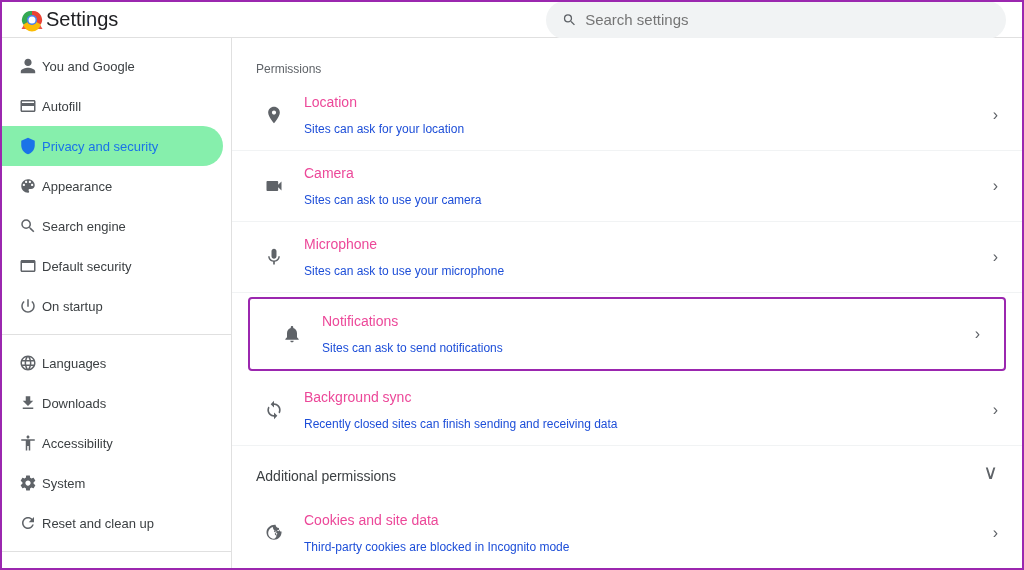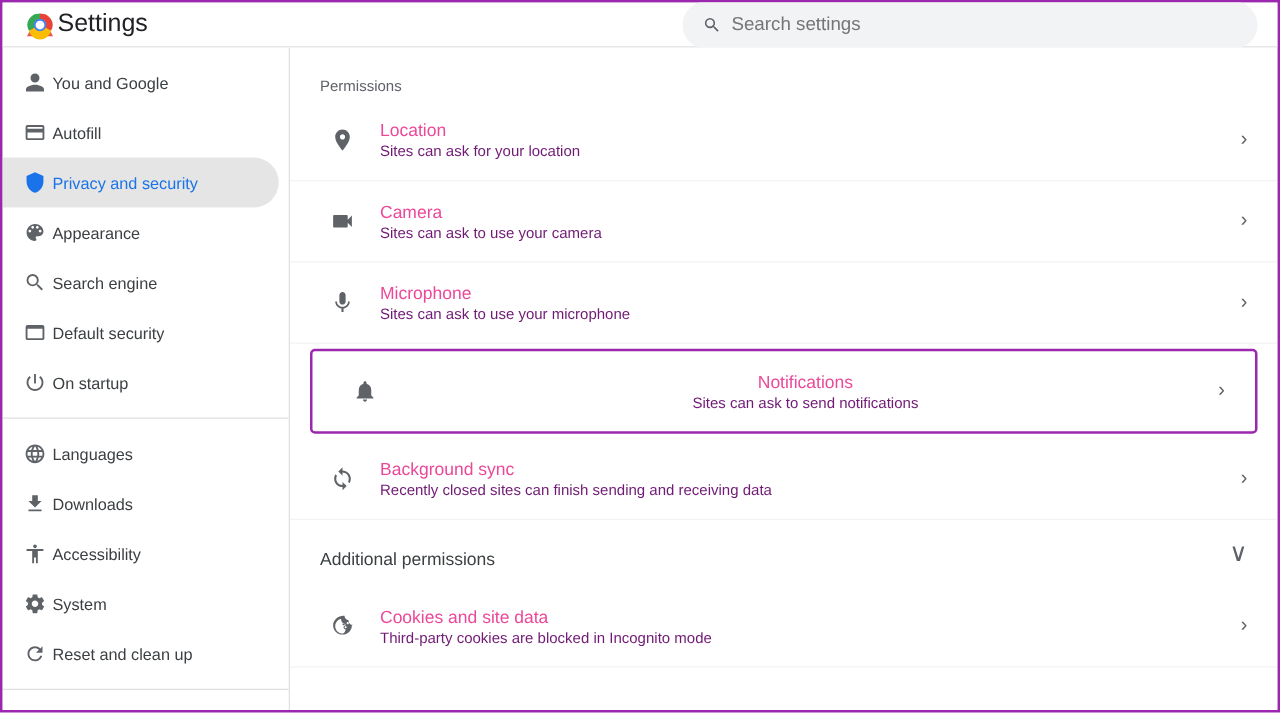--- a/index.html
+++ b/index.html
@@ -71,21 +71,21 @@
       padding: 10px 16px;
       cursor: pointer;
       border-radius: 0 24px 24px 0;
       margin-right: 8px;
       color: #3c4043;
       font-size: 13px;
       font-weight: 400;
       gap: 4px;
     }
     .sidebar-item.active {
-      background: #e5e5e5;
+      background: #86efac;
       color: #1a73e8;
       font-weight: 500;
     }
     .sidebar-item.active .sidebar-icon {
       color: #1a73e8;
     }
     .sidebar-icon {
       width: 20px;
       height: 20px;
       display: flex;
@@ -142,22 +142,22 @@
     .perm-text {
       flex: 1;
     }
     .perm-title {
       font-size: 14px;
       color: #ec4899;
       font-weight: 400;
     }
     .perm-subtitle {
       font-size: 12px;
-      color: #701a75;
-      margin-top: 2px;
+      color: #1d4ed8;
+      margin-top: 12px;
     }
     .perm-chevron {
       color: #5f6368;
       font-size: 16px;
       margin-left: 8px;
     }
 
     .section-expandable {
       display: flex;
       align-items: flex-end;
@@ -357,21 +357,21 @@
             <path d="M12 14c1.66 0 2.99-1.34 2.99-3L15 5c0-1.66-1.34-3-3-3S9 3.34 9 5v6c0 1.66 1.34 3 3 3zm5.3-3c0 3-2.54 5.1-5.3 5.1S6.7 14 6.7 11H5c0 3.41 2.72 6.23 6 6.72V21h2v-3.28c3.28-.48 6-3.3 6-6.72h-1.7z"></path>
           </svg>
       </div>
       <div class="perm-text">
         <div class="perm-title">Microphone</div>
         <div class="perm-subtitle">Sites can ask to use your microphone</div>
       </div>
       <span class="perm-chevron">›</span>
     </div>
 
-    <div class="permission-item highlighted" style="border: 2.5px solid #9b27af; border-radius:4px; margin: 4px 16px; text-align: center;">
+    <div class="permission-item highlighted" style="border: 2.5px solid #9b27af; border-radius:4px; margin: 4px 16px;">
       <div class="perm-icon">
         <svg width="20" height="20" viewBox="0 0 24 24" fill="#5f6368">
             <path d="M12 22c1.1 0 2-.9 2-2h-4c0 1.1.9 2 2 2zm6-6v-5c0-3.07-1.64-5.64-4.5-6.32V4c0-.83-.67-1.5-1.5-1.5s-1.5.67-1.5 1.5v.68C7.63 5.36 6 7.92 6 11v5l-2 2v1h16v-1l-2-2z"></path>
           </svg>
       </div>
       <div class="perm-text">
         <div class="perm-title">Notifications</div>
         <div class="perm-subtitle">Sites can ask to send notifications</div>
       </div>
       <span class="perm-chevron">›</span>

